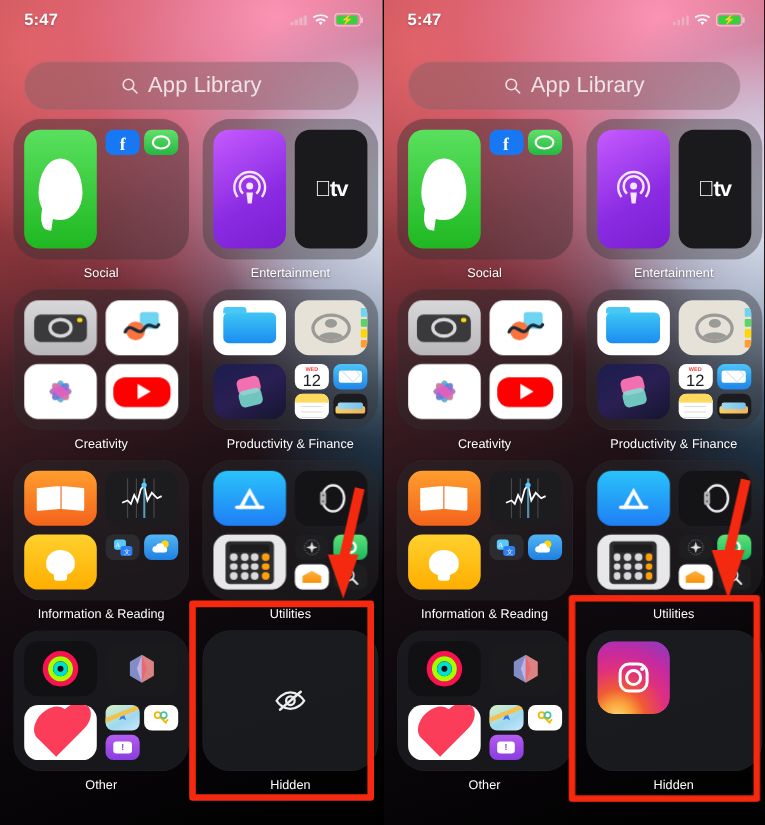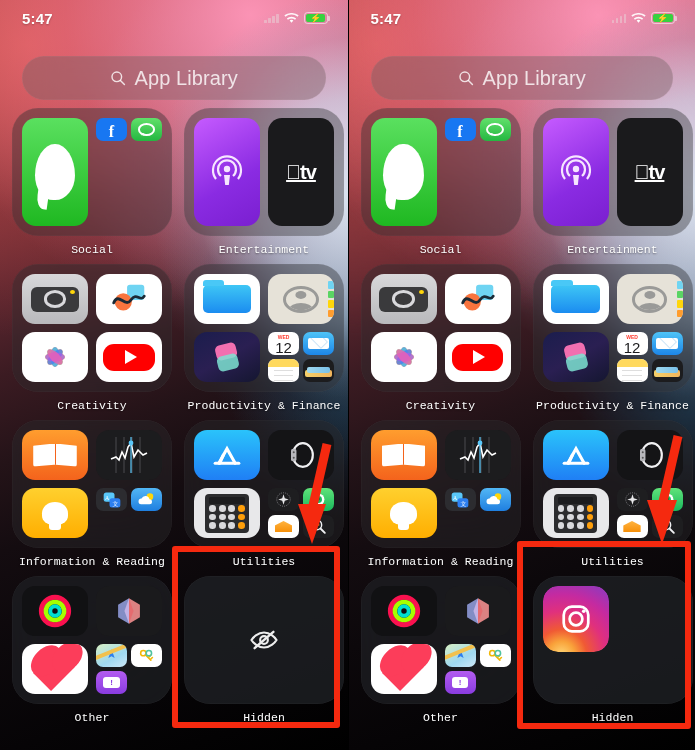--- a/index.html
+++ b/index.html
@@ -74,26 +74,26 @@
   .cat { width:160px; }
 
   .folder { width:160px; height:128px; border-radius:26px;
     background:rgba(44,44,48,0.40);
     backdrop-filter:blur(22px); -webkit-backdrop-filter:blur(22px);
     padding:10px; display:grid; grid-template-columns:1fr 1fr; grid-template-rows:1fr 1fr;
     gap:8px; box-shadow:inset 0 0 0 .5px rgba(255,255,255,.05); }
   .folder.dark { background:rgba(30,32,36,0.72); }
   .caption { text-align:center; color:#fff; font-size:11.5px; margin-top:7px;
     letter-spacing:.05px; text-shadow:0 1px 2px rgba(0,0,0,.45); white-space:nowrap;
-    overflow:hidden; text-overflow:ellipsis;font-family:Liberation Mono, monospace; }
+    overflow:hidden; text-overflow:ellipsis; }
 
   
   .app { width:100%; height:100%; border-radius:13px; position:relative; overflow:hidden;
     display:flex; align-items:center; justify-content:center; }
-  .big { border-radius:14px;text-decoration:underline; }
+  .big { border-radius:14px; }
 
   
   .mini { display:grid; grid-template-columns:1fr 1fr; grid-template-rows:1fr 1fr;
     gap:4px; width:100%; height:100%; }
   .mini .app { border-radius:7px; }
 
   
   .ic-messages { background:linear-gradient(180deg,#5ae05f,#1fb821); }
   .ic-messages .bub { width:62%; height:52%; background:#fff; border-radius:50% 50% 50% 46%/58% 58% 45% 45%;
     box-shadow:-6px 6px 0 -5px rgba(0,0,0,0); position:relative; }

